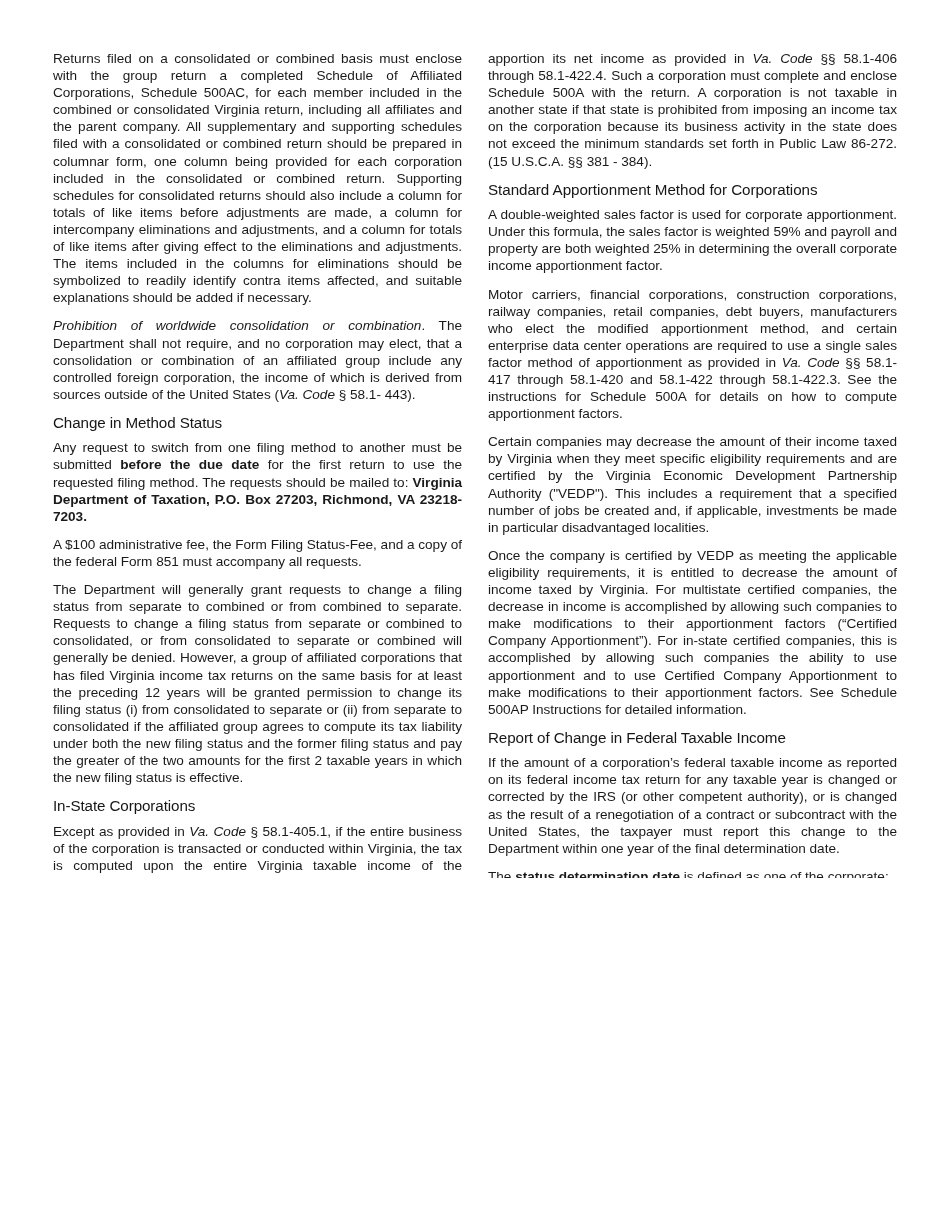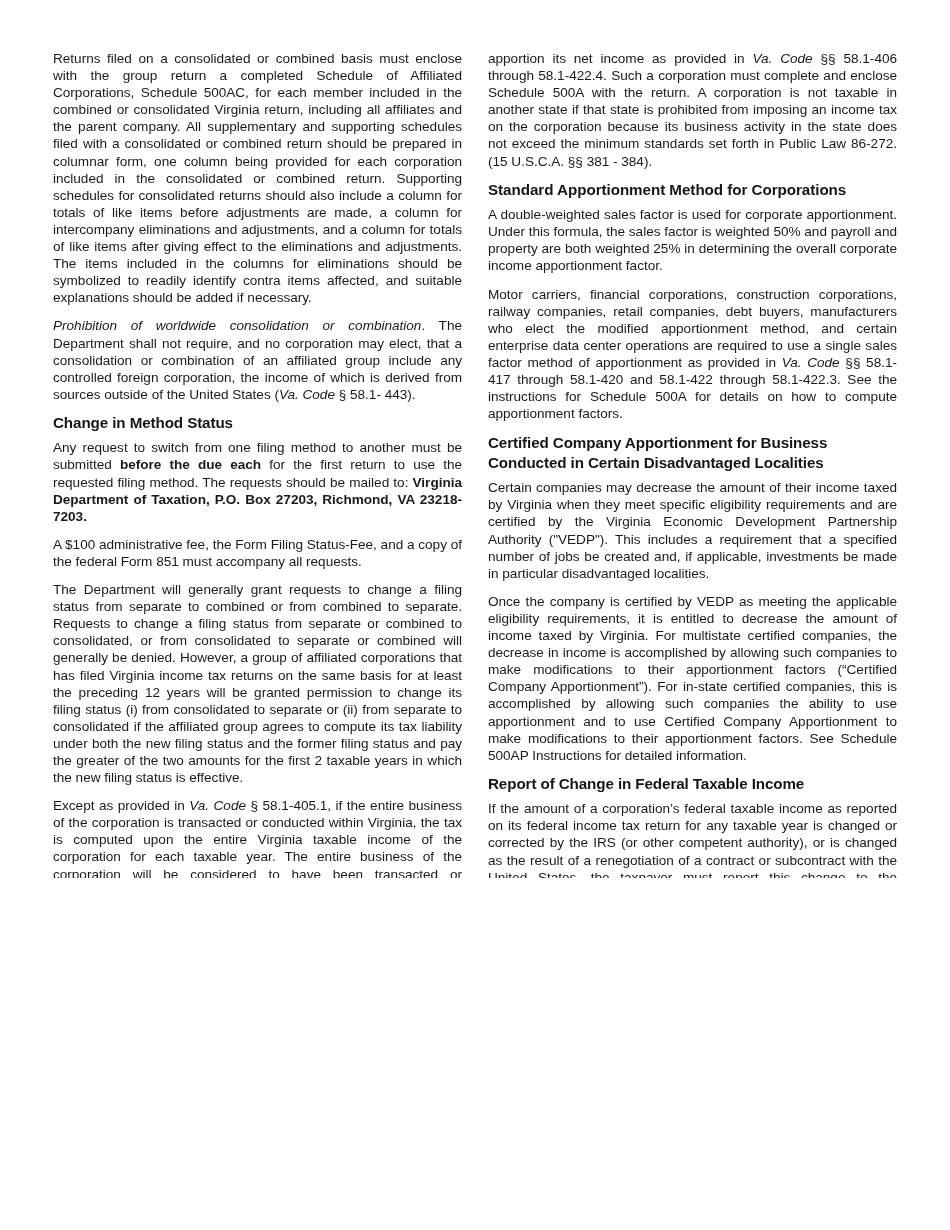--- a/index.html
+++ b/index.html
@@ -40,21 +40,21 @@
     font-size: 13.6px;
     line-height: 17.1px;
     text-align: justify;
     text-justify: inter-word;
     letter-spacing: -0.02px;
   }
   h2.heading {
     margin: 6px 0 7px 0;
     font-size: 15.2px;
     line-height: 18.5px;
-    font-weight: bold;
+    font-weight: normal;
     text-align: left;
     letter-spacing: -0.1px;
     color: #161616;
   }
   h2.heading.wide {
     letter-spacing: -0.05px;
   }
   h2.heading.two-line {
     line-height: 19.5px;
   }
@@ -90,46 +90,46 @@
   <div class="columns">
 
     <div class="col">
 
       <p class="body">Returns filed on a consolidated or combined basis must enclose with the group return a completed Schedule of Affiliated Corporations, Schedule 500AC, for each member included in the combined or consolidated Virginia return, including all affiliates and the parent company. All supplementary and supporting schedules filed with a consolidated or combined return should be prepared in columnar form, one column being provided for each corporation included in the consolidated or combined return. Supporting schedules for consolidated returns should also include a column for totals of like items before adjustments are made, a column for intercompany eliminations and adjustments, and a column for totals of like items after giving effect to the eliminations and adjustments. The items included in the columns for eliminations should be symbolized to readily identify contra items affected, and suitable explanations should be added if necessary.</p>
 
       <p class="body"><span class="it">Prohibition of worldwide consolidation or combination</span><span>. The Department shall not require, and no corporation may elect, that a consolidation or combination of an affiliated group include any controlled foreign corporation, the income of which is derived from sources outside of the United States (</span><span class="it">Va. Code</span><span> § 58.1- 443).</span></p>
 
       <h2 class="heading">Change in Method Status</h2>
 
-      <p class="body"><span>Any request to switch from one filing method to another must be submitted </span><span class="bd">before the due each</span><span> for the first return to use the requested filing method. The requests should be mailed to: </span><span class="bd">Virginia Department of Taxation, P.O. Box 27203, Richmond, VA 23218-7203.</span></p>
+      <p class="body"><span>Any request to switch from one filing method to another must be submitted </span><span class="bd">before the due date</span><span> for the first return to use the requested filing method. The requests should be mailed to: </span><span class="bd">Virginia Department of Taxation, P.O. Box 27203, Richmond, VA 23218-7203.</span></p>
 
       <p class="body">A $100 administrative fee, the Form Filing Status-Fee, and a copy of the federal Form 851 must accompany all requests.</p>
 
       <p class="body">The Department will generally grant requests to change a filing status from separate to combined or from combined to separate. Requests to change a filing status from separate or combined to consolidated, or from consolidated to separate or combined will generally be denied. However, a group of affiliated corporations that has filed Virginia income tax returns on the same basis for at least the preceding 12 years will be granted permission to change its filing status (i) from consolidated to separate or (ii) from separate to consolidated if the affiliated group agrees to compute its tax liability under both the new filing status and the former filing status and pay the greater of the two amounts for the first 2 taxable years in which the new filing status is effective.</p>
 
+      <h2 class="heading">In-State Corporations</h2>
 
       <p class="body"><span>Except as provided in </span><span class="it">Va. Code</span><span> § 58.1-405.1, if the entire business of the corporation is transacted or conducted within Virginia, the tax is computed upon the entire Virginia taxable income of the corporation for each taxable year. The entire business of the corporation will be considered to have been transacted or conducted within this state if the corporation is not subject to a net income tax, a franchise tax measured by net income or a franchise tax for the privilege of doing business in another state (</span><span class="it">Va. Code</span><span> § 58.1-405).</span></p>
 
       <h2 class="heading">Multistate Apportionment</h2>
 
 
     </div>
 
     <div class="col">
 
       <p class="body"><span>apportion its net income as provided in </span><span class="it">Va. Code</span><span> §§ 58.1-406 through 58.1-422.4. Such a corporation must complete and enclose Schedule 500A with the return. A corporation is not taxable in another state if that state is prohibited from imposing an income tax on the corporation because its business activity in the state does not exceed the minimum standards set forth in Public Law 86-272.(15 U.S.C.A. §§ 381 - 384).</span></p>
 
       <h2 class="heading wide">Standard Apportionment Method for Corporations</h2>
 
-      <p class="body">A double-weighted sales factor is used for corporate apportionment. Under this formula, the sales factor is weighted 50% and payroll and property are both weighted 25% in determining the overall corporate income apportionment factor.</p>
+      <p class="body">A double-weighted sales factor is used for corporate apportionment. Under this formula, the sales factor is weighted 59% and payroll and property are both weighted 25% in determining the overall corporate income apportionment factor.</p>
 
 
       <p class="body"><span>Motor carriers, financial corporations, construction corporations, railway companies, retail companies, debt buyers, manufacturers who elect the modified apportionment method, and certain enterprise data center operations are required to use a single sales factor method of apportionment as provided in </span><span class="it">Va. Code</span><span> §§ 58.1-417 through 58.1-420 and 58.1-422 through 58.1-422.3. See the instructions for Schedule 500A for details on how to compute apportionment factors.</span></p>
 
-      <h2 class="heading two-line"><span>Certified Company Apportionment for Business</span><br><span>Conducted in Certain Disadvantaged Localities</span></h2>
 
       <p class="body">Certain companies may decrease the amount of their income taxed by Virginia when they meet specific eligibility requirements and are certified by the Virginia Economic Development Partnership Authority ("VEDP"). This includes a requirement that a specified number of jobs be created and, if applicable, investments be made in particular disadvantaged localities.</p>
 
       <p class="body">Once the company is certified by VEDP as meeting the applicable eligibility requirements, it is entitled to decrease the amount of income taxed by Virginia. For multistate certified companies, the decrease in income is accomplished by allowing such companies to make modifications to their apportionment factors (“Certified Company Apportionment”). For in-state certified companies, this is accomplished by allowing such companies the ability to use apportionment and to use Certified Company Apportionment to make modifications to their apportionment factors. See Schedule 500AP Instructions for detailed information.</p>
 
       <h2 class="heading">Report of Change in Federal Taxable Income</h2>
 
       <p class="body">If the amount of a corporation’s federal taxable income as reported on its federal income tax return for any taxable year is changed or corrected by the IRS (or other competent authority), or is changed as the result of a renegotiation of a contract or subcontract with the United States, the taxpayer must report this change to the Department within one year of the final determination date.</p>
 
       <p class="body"><span>The </span><span class="bd">status determination date</span><span> is defined as one of the corporate:</span></p>

